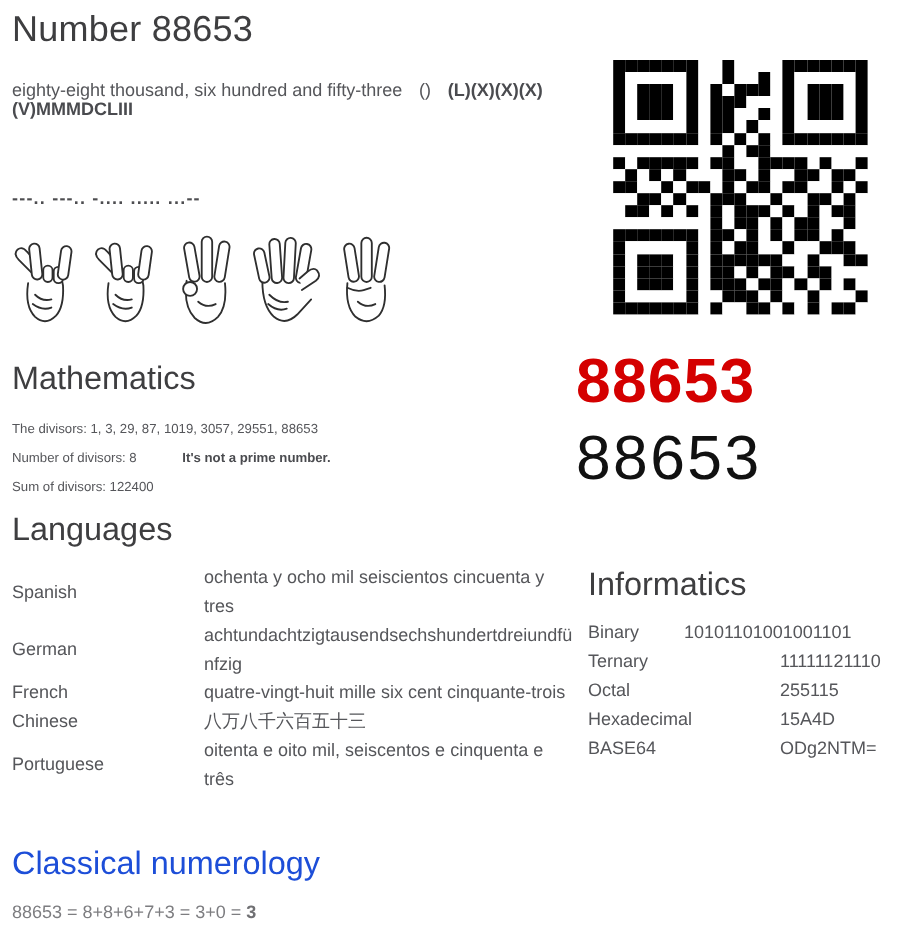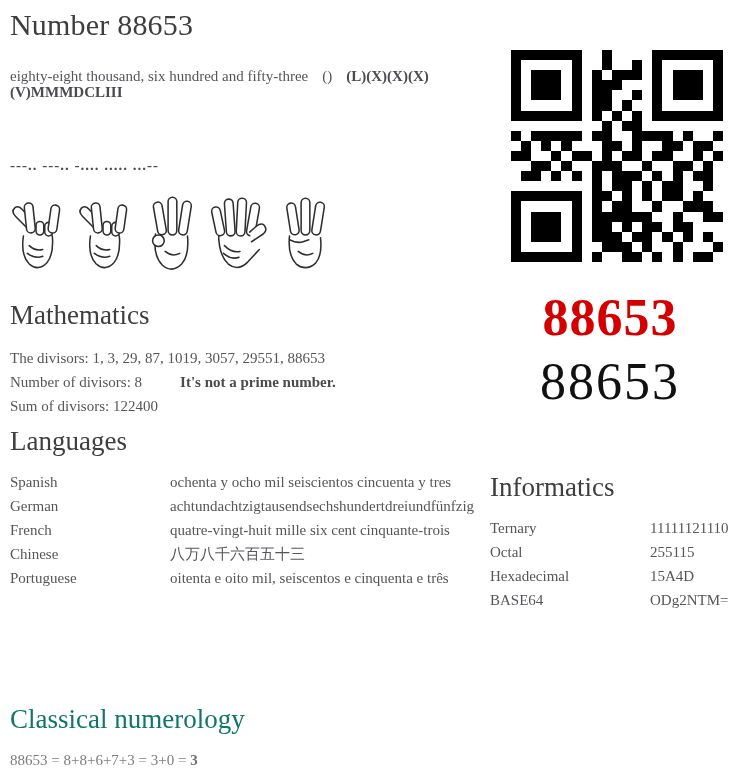--- a/index.html
+++ b/index.html
@@ -1,48 +1,48 @@
 <!DOCTYPE html>
 <html><head>
 <meta charset="utf-8">
 <style>
   html,body{margin:0;padding:0;background:#fff;}
   .page{position:relative;width:750px;height:782px;overflow:hidden;background:#fff;
-        font-family:Liberation Serif, serif;color:#55565a;}
+        font-family:Liberation Sans, sans-serif;color:#55565a;}
   .h1{position:absolute;left:10px;top:8px;font-size:30px;color:#3e3e40;letter-spacing:.2px;}
   .desc{position:absolute;left:10px;top:68px;width:465px;font-size:15px;line-height:16px;color:#55565a;}
   .desc .parens{margin:0 14px;}
   .desc .roman{font-weight:700;color:#4a4b4f;}
   .morse{position:absolute;left:10px;top:157px;font-size:15px;font-weight:700;color:#4d4d50;letter-spacing:1px;}
   .hands{position:absolute;left:6px;top:194px;display:flex;gap:5px;align-items:flex-end;}
   .hands svg{display:block;}
   
   .qr{position:absolute;left:511px;top:50px;width:212px;height:212px;
       display:grid;grid-template-columns:repeat(21,1fr);grid-template-rows:repeat(21,1fr);}
   .qm{background:#fff;}
   .qm.on{background:#000;}
   .h2{position:absolute;font-size:27px;color:#3e3e40;}
   .math-heading{left:10px;top:300px;}
-  .math-lines{position:absolute;left:10px;top:346px;width:470px;font-size:15px;line-height:24px;}
+  .math-lines{position:absolute;left:10px;top:346px;width:470px;font-size:11px;line-height:24px;}
   .prime-note{font-weight:700;color:#4a4b4f;margin-left:38px;}
-  .bignums{position:absolute;left:480px;top:290px;width:260px;text-align:center;}
+  .bignums{position:absolute;left:480px;top:290px;width:260px;}
   .bignum-red{font-size:52px;line-height:56px;font-weight:700;letter-spacing:1px;}
   .bignum-black{font-size:52px;line-height:56px;font-weight:400;letter-spacing:2px;margin-top:8px;}
   .lang-heading{left:10px;top:426px;}
   .lang-table{position:absolute;left:10px;top:470px;width:470px;font-size:15px;line-height:24px;}
   .lang-row{display:flex;align-items:center;}
   .lang-label{flex:0 0 160px;}
   .lang-value{flex:1;overflow-wrap:anywhere;}
   .info-heading{left:490px;top:472px;}
   .info-table{position:absolute;left:490px;top:516px;width:258px;font-size:15px;line-height:24px;}
   .info-row{display:flex;align-items:baseline;}
   .info-label{flex:0 0 160px;}
   .info-row.row-binary .info-label{flex:0 0 80px;}
   .info-value{white-space:nowrap;}
-  .num-heading{left:10px;top:704px;color:#0f766e;}
+  .num-heading{left:10px;top:704px;color:#1d4ed8;}
   .numerology{position:absolute;left:10px;top:752px;font-size:15px;color:#7d7d80;}
   .numerology b{color:#707073;}
 </style>
 </head>
 <body>
 
 <div class="page">
 
   <div class="h1">Number 88653</div>
 
@@ -583,20 +583,24 @@
       <div class="lang-value">八万八千六百五十三</div>
     </div>
     <div class="lang-row">
       <div class="lang-label">Portuguese</div>
       <div class="lang-value">oitenta e oito mil, seiscentos e cinquenta e três</div>
     </div>
   </div>
 
   <div class="h2 info-heading">Informatics</div>
   <div class="info-table">
+    <div class="info-row row-binary">
+      <div class="info-label">Binary</div>
+      <div class="info-value">10101101001001101</div>
+    </div>
     <div class="info-row">
       <div class="info-label">Ternary</div>
       <div class="info-value">11111121110</div>
     </div>
     <div class="info-row">
       <div class="info-label">Octal</div>
       <div class="info-value">255115</div>
     </div>
     <div class="info-row">
       <div class="info-label">Hexadecimal</div>

